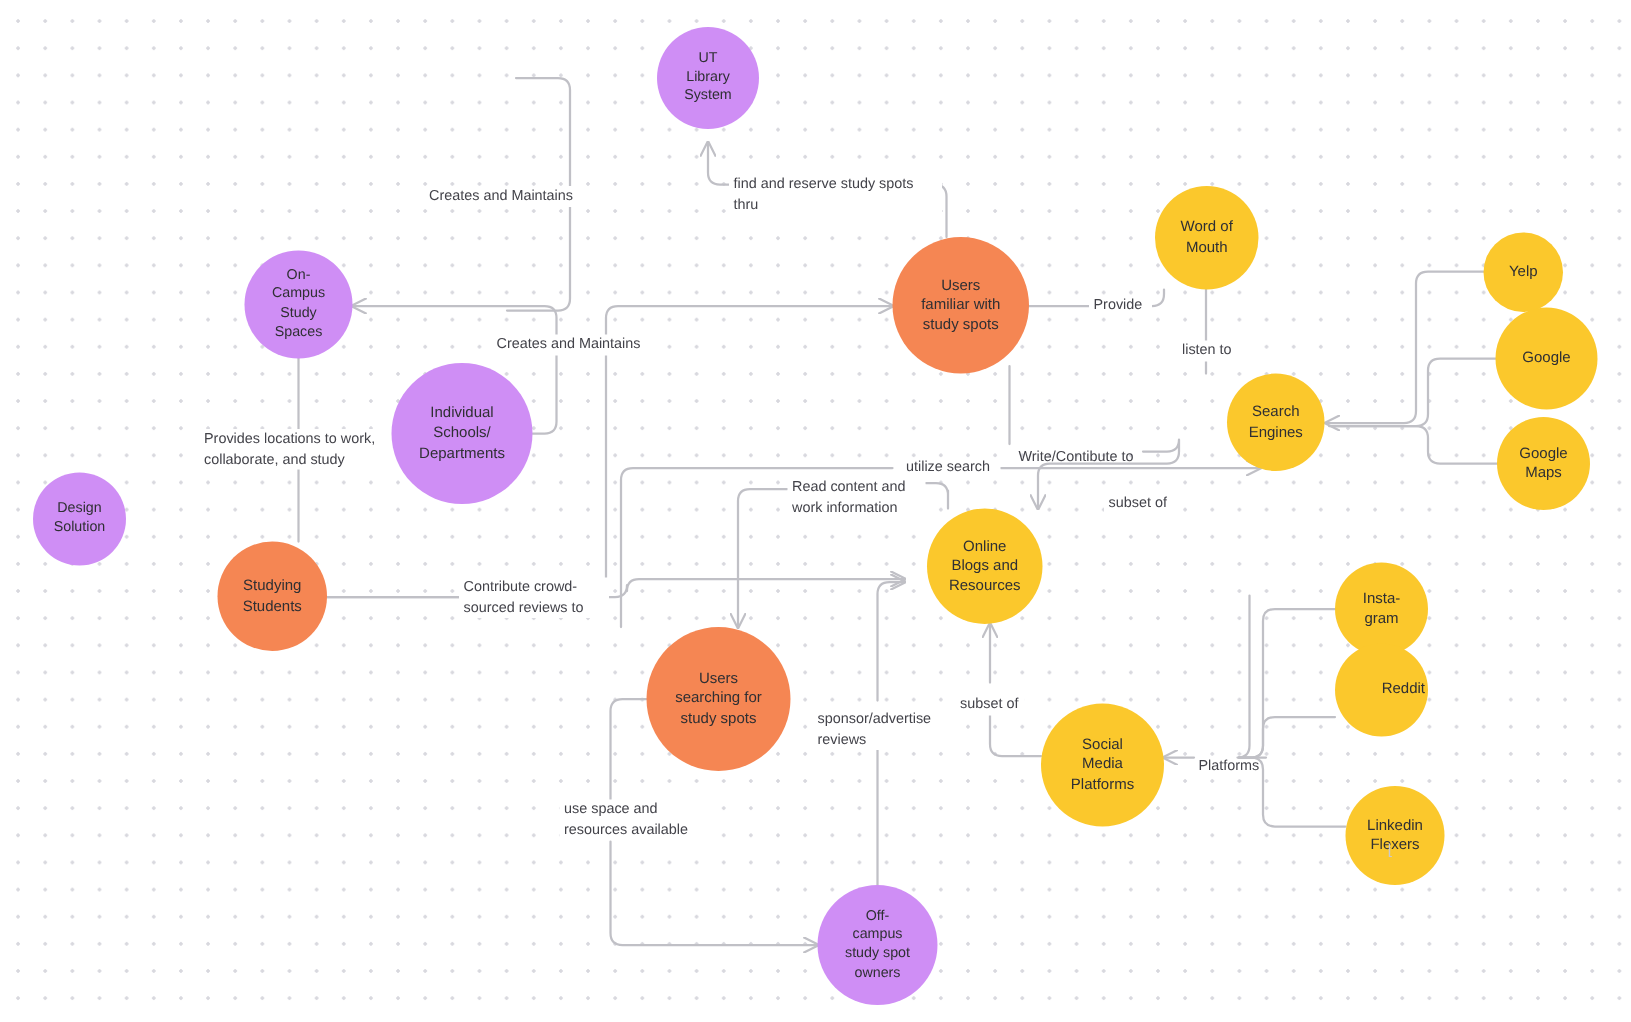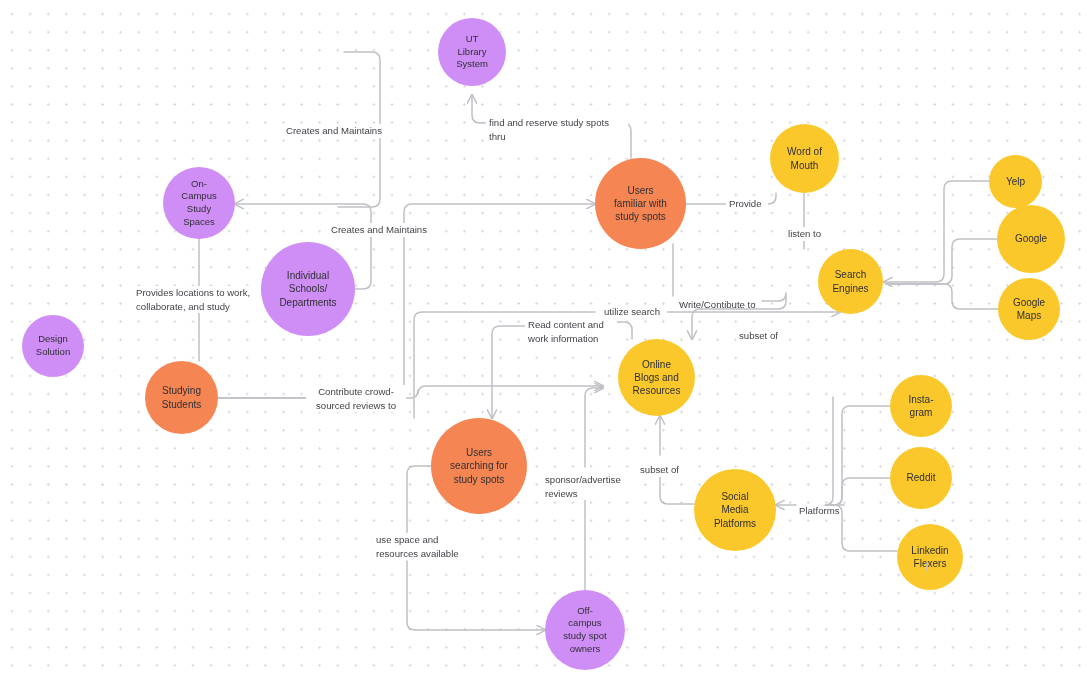--- a/index.html
+++ b/index.html
@@ -186,36 +186,36 @@
     <span class="node-label">Google</span>
   </div>
   <div class="node" style="left:998px; top:278px; width:62px;  height:62px;  background:#fbc82c; font-size:10px;">
     <span class="node-label">Google
 Maps</span>
   </div>
   <div class="node" style="left:890px; top:375px; width:62px;  height:62px;  background:#fbc82c; font-size:10px;">
     <span class="node-label">Insta-
 gram</span>
   </div>
-  <div class="node" style="left:890px; top:447px; width:62px;  height:62px;  background:#fbc82c; font-size:10px;">
+  <div class="node" style="left:890px; top:429px; width:62px;  height:62px;  background:#fbc82c; font-size:10px;text-align:right;">
     <span class="node-label">Reddit</span>
   </div>
   <div class="node" style="left:897px; top:524px; width:66px;  height:66px;  background:#fbc82c; font-size:10px;">
     <span class="node-label">Linkedin
 Flexers</span>
   </div>
 
   <span class="caret" style="left:925px; top:561px;">⌊</span>
 
   <div class="edge-label" style="left:283px; top:124px; width:112px;">Creates and Maintains</div>
   <div class="edge-label" style="left:486px; top:116px; width:142px;">find and reserve study spots thru</div>
   <div class="edge-label" style="left:328px; top:223px; width:112px;">Creates and Maintains</div>
   <div class="edge-label" style="left:133px; top:286px; width:124px;">Provides locations to work,
 collaborate, and study</div>
-  <div class="edge-label" style="left:306px; top:385px; width:100px;text-align:center;">Contribute crowd-
+  <div class="edge-label" style="left:306px; top:385px; width:100px;">Contribute crowd-
 sourced reviews to</div>
   <div class="edge-label" style="left:726px; top:197px; width:42px;">Provide</div>
   <div class="edge-label" style="left:785px; top:227px; width:44px;">listen to</div>
   <div class="edge-label" style="left:601px; top:305px; width:66px;">utilize search</div>
   <div class="edge-label" style="left:676px; top:298px; width:86px; background:transparent;">Write/Contibute to</div>
   <div class="edge-label" style="left:736px; top:329px; width:46px;">subset of</div>
   <div class="edge-label" style="left:525px; top:318px; width:92px;">Read content and
 work information</div>
   <div class="edge-label" style="left:542px; top:473px; width:92px;">sponsor/advertise
 reviews</div>

